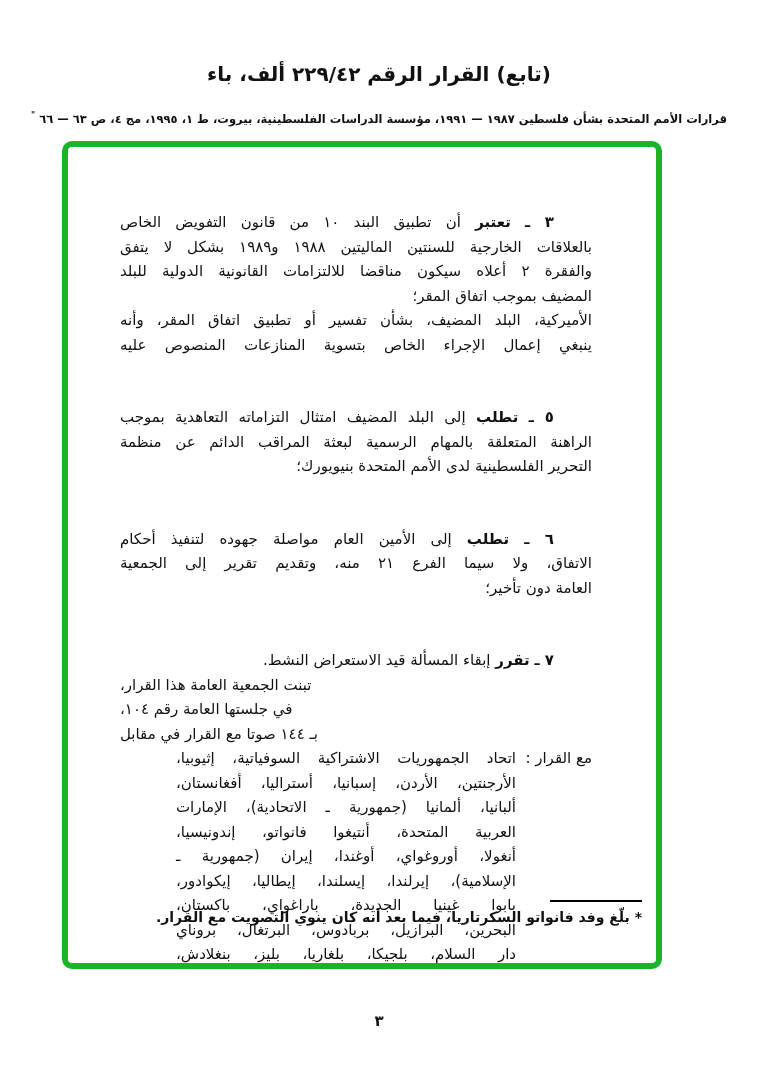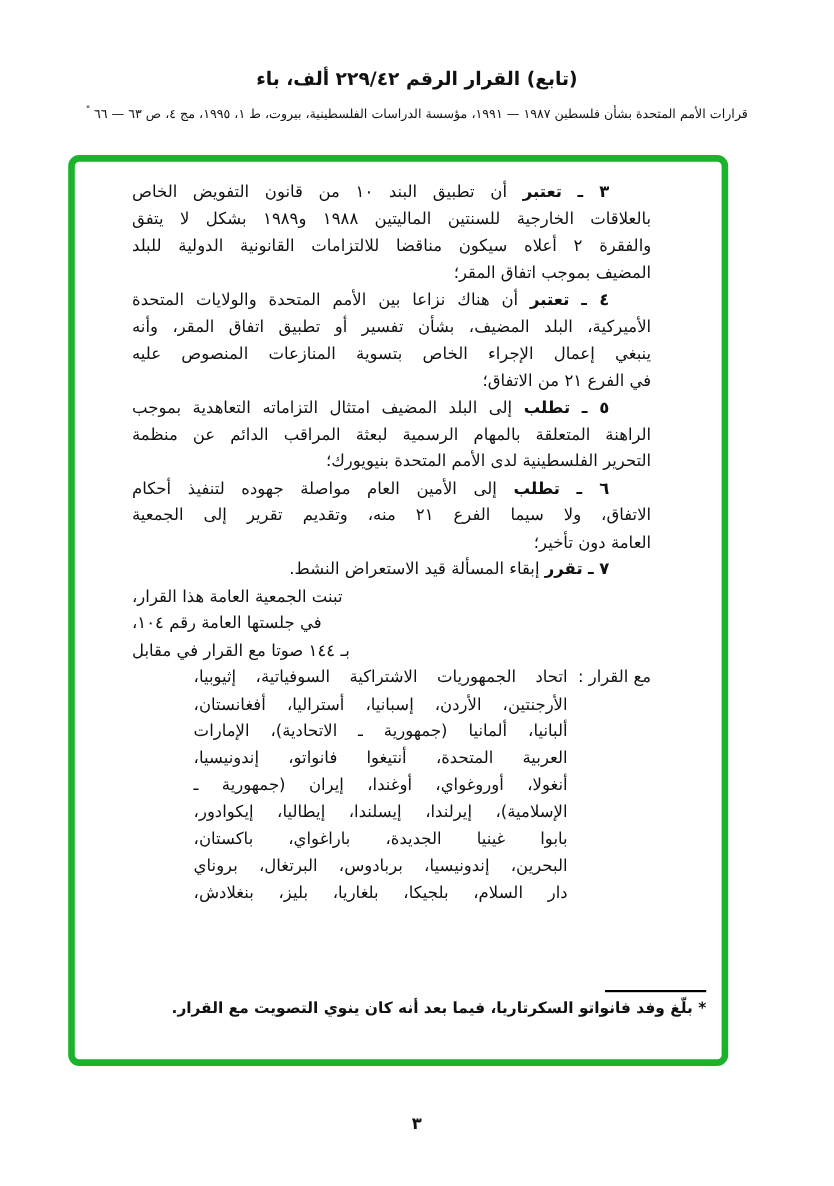--- a/index.html
+++ b/index.html
@@ -1,32 +1,32 @@
 <!DOCTYPE html>
 <html lang="ar"><head>
 <meta charset="utf-8">
 <style>
   html,body{margin:0;padding:0;}
   body{
     width:758px;height:1078px;position:relative;background:#ffffff;
     font-family:"DejaVu Sans", sans-serif;color:#111;overflow:hidden;
   }
   .header{position:absolute;top:62px;left:0;right:0;text-align:center;direction:rtl;}
-  .title{font-size:17px;font-weight:bold;letter-spacing:.2px;}
-  .source{font-size:11.5px;font-weight:normal;margin-top:13px;}
+  .title{font-size:20px;font-weight:bold;letter-spacing:.2px;}
+  .source{font-size:11.5px;font-weight:bold;margin-top:25px;}
   .source sup{font-size:8px;}
   .green-box{
     position:absolute;left:62px;top:141px;width:600px;height:828px;
     border:6px solid #1cb32c;border-radius:10px;box-sizing:border-box;
   }
   .box-body{
     position:absolute;top:15px;right:64px;width:472px;
     direction:rtl;font-size:15px;line-height:24.5px;text-align:right;
   }
-  .fline{text-align:justify;text-align-last:justify;padding-right:38px;}
+  .fline{text-align:justify;text-align-last:justify;padding-right:38px;margin-top:48px;}
   .fline.ragged{text-align-last:auto;}
   .jline{text-align:justify;text-align-last:justify;}
   .jline.ragged{text-align-last:auto;}
   .bold{font-weight:bold;}
   .plainline{text-align:left;}
   .vote{display:flex;}
   .vote-label{width:76px;flex:0 0 76px;}
   .vote-lines{width:340px;flex:0 0 340px;}
   .footnote{position:absolute;top:753px;right:14px;width:452px;direction:rtl;text-align:right;}
   .fn-rule{width:92px;border-top:2px solid #000;margin:0 0 7px auto;}
@@ -47,25 +47,23 @@
     <div>
       <div class="fline"><span class="bold">٣ ـ</span> <span class="bold">تعتبر</span> <span>أن تطبيق البند ١٠ من قانون التفويض الخاص</span></div>
       <div>
           <div class="jline">بالعلاقات الخارجية للسنتين الماليتين ١٩٨٨ و١٩٨٩ بشكل لا يتفق</div>
           <div class="jline">والفقرة ٢ أعلاه سيكون مناقضا للالتزامات القانونية الدولية للبلد</div>
           <div class="jline ragged">المضيف بموجب اتفاق المقر؛</div>
         </div>
     </div>
 
     <div>
-      <div class="fline"><span class="bold">٤ ـ</span> <span class="bold">تعتبر</span> <span>أن هناك نزاعا بين الأمم المتحدة والولايات المتحدة</span></div>
       <div>
           <div class="jline">الأميركية، البلد المضيف، بشأن تفسير أو تطبيق اتفاق المقر، وأنه</div>
           <div class="jline">ينبغي إعمال الإجراء الخاص بتسوية المنازعات المنصوص عليه</div>
-          <div class="jline ragged">في الفرع ٢١ من الاتفاق؛</div>
         </div>
     </div>
 
     <div>
       <div class="fline"><span class="bold">٥ ـ</span> <span class="bold">تطلب</span> <span>إلى البلد المضيف امتثال التزاماته التعاهدية بموجب</span></div>
       <div>
           <div class="jline">الراهنة المتعلقة بالمهام الرسمية لبعثة المراقب الدائم عن منظمة</div>
           <div class="jline ragged">التحرير الفلسطينية لدى الأمم المتحدة بنيويورك؛</div>
         </div>
     </div>
@@ -91,21 +89,21 @@
     <div class="vote">
       <div class="vote-label">مع القرار :</div>
       <div class="vote-lines">
           <div class="jline">اتحاد الجمهوريات الاشتراكية السوفياتية، إثيوبيا،</div>
           <div class="jline">الأرجنتين، الأردن، إسبانيا، أستراليا، أفغانستان،</div>
           <div class="jline">ألبانيا، ألمانيا (جمهورية ـ الاتحادية)، الإمارات</div>
           <div class="jline">العربية المتحدة، أنتيغوا فانواتو، إندونيسيا،</div>
           <div class="jline">أنغولا، أوروغواي، أوغندا، إيران (جمهورية ـ</div>
           <div class="jline">الإسلامية)، إيرلندا، إيسلندا، إيطاليا، إيكوادور،</div>
           <div class="jline">بابوا غينيا الجديدة، باراغواي، باكستان،</div>
-          <div class="jline">البحرين، إندونيسيا، بربادوس، البرتغال، بروناي</div>
+          <div class="jline">البحرين، البرازيل، بربادوس، البرتغال، بروناي</div>
           <div class="jline">دار السلام، بلجيكا، بلغاريا، بليز، بنغلادش،</div>
         </div>
     </div>
 
   </div>
 
   <div class="footnote">
     <div class="fn-rule"></div>
     <div class="fn-text">* بلّغ وفد فانواتو السكرتاريا، فيما بعد أنه كان ينوي التصويت مع القرار.</div>
   </div>

